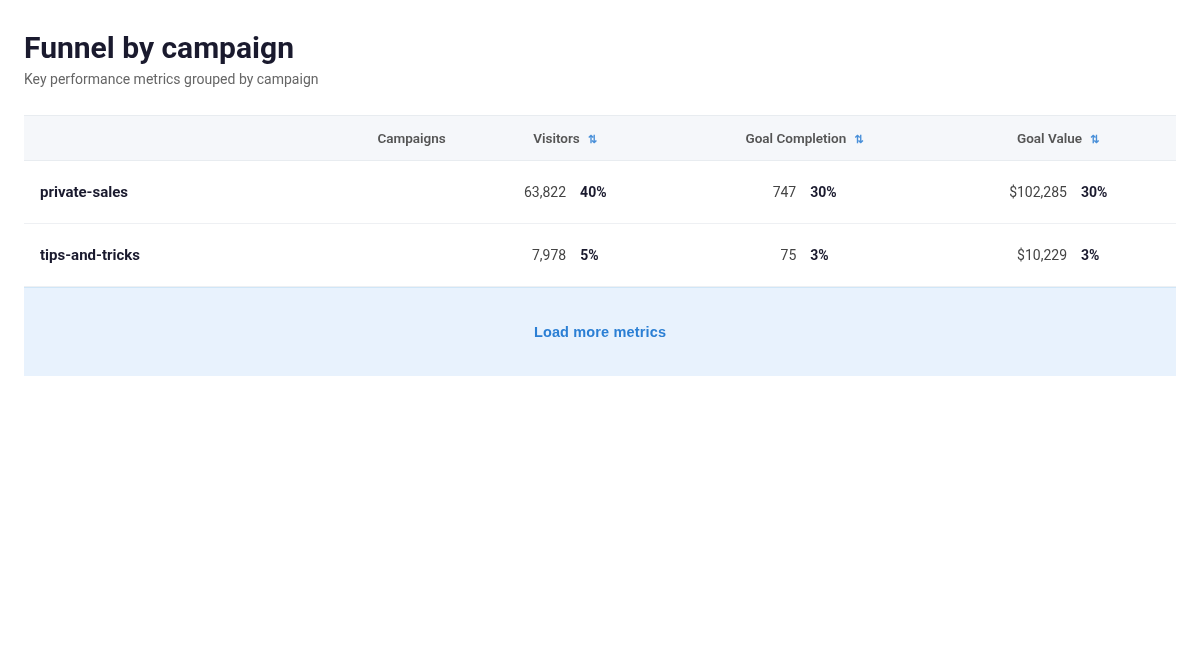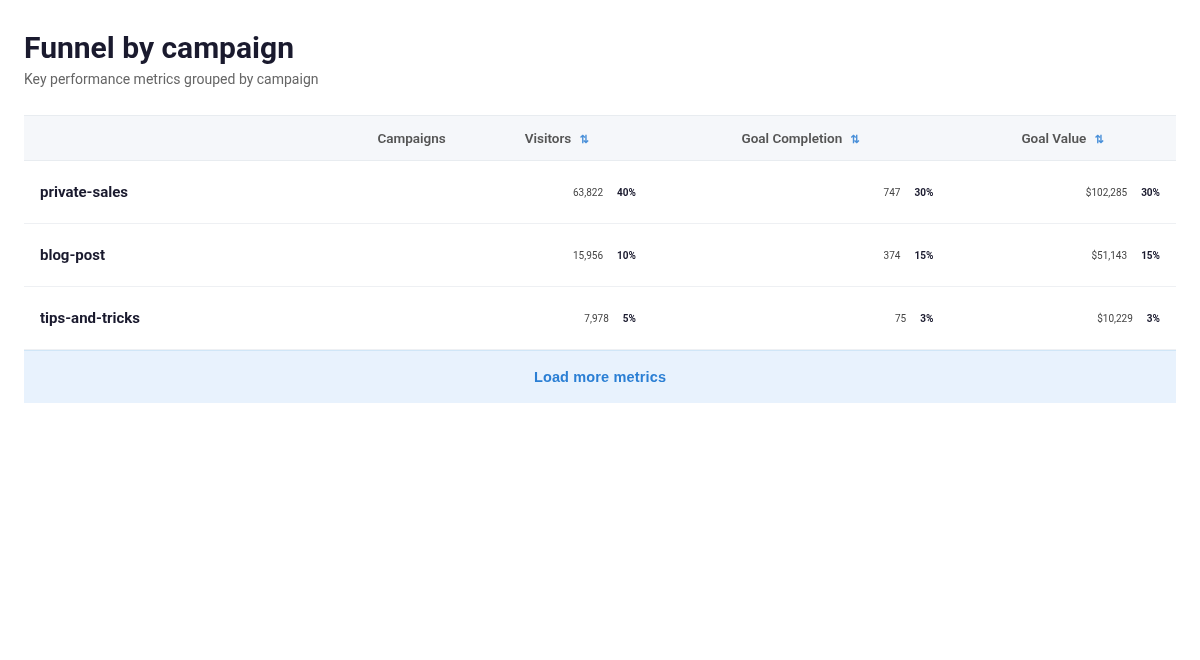--- a/index.html
+++ b/index.html
@@ -50,23 +50,23 @@
       vertical-align: middle;
     }
     tbody tr {
       border-bottom: 1px solid #eef0f3;
     }
     tbody tr:last-child {
       border-bottom: none;
     }
     tbody td {
       padding: 22px 16px;
-      font-size: 10px;
+      font-size: 14px;
       color: #444;
-      text-align: right;
+      text-align: center;
     }
     tbody td:first-child {
       text-align: left;
       font-weight: 700;
       color: #1a1a2e;
       font-size: 15px;
     }
     .pct {
       font-weight: 700;
       color: #1a1a2e;
@@ -76,21 +76,21 @@
       align-items: center;
       justify-content: flex-end;
       gap: 14px;
     }
     .load-more-row td {
       padding: 0;
     }
     .load-more-btn {
       display: block;
       width: 100%;
-      padding: 18px;
+      padding: 36px;
       background: #e8f2fd;
       border: none;
       border-top: 1px solid #d0e6f7;
       color: #2b7fd4;
       font-size: 14.5px;
       font-weight: 600;
       cursor: pointer;
       text-align: center;
       letter-spacing: 0.01em;
     }
@@ -138,41 +138,20 @@
       </span>
     </td>
     <td>
       <span class="cell-group">
         <span>$102,285</span>
         <span class="pct">30%</span>
       </span>
     </td>
   </tr>
       <tr>
-    <td>blog-post</td>
-    <td>
-      <span class="cell-group">
-        <span>15,956</span>
-        <span class="pct">10%</span>
-      </span>
-    </td>
-    <td>
-      <span class="cell-group">
-        <span>374</span>
-        <span class="pct">15%</span>
-      </span>
-    </td>
-    <td>
-      <span class="cell-group">
-        <span>$51,143</span>
-        <span class="pct">15%</span>
-      </span>
-    </td>
-  </tr>
-      <tr>
     <td>tips-and-tricks</td>
     <td>
       <span class="cell-group">
         <span>7,978</span>
         <span class="pct">5%</span>
       </span>
     </td>
     <td>
       <span class="cell-group">
         <span>75</span>

